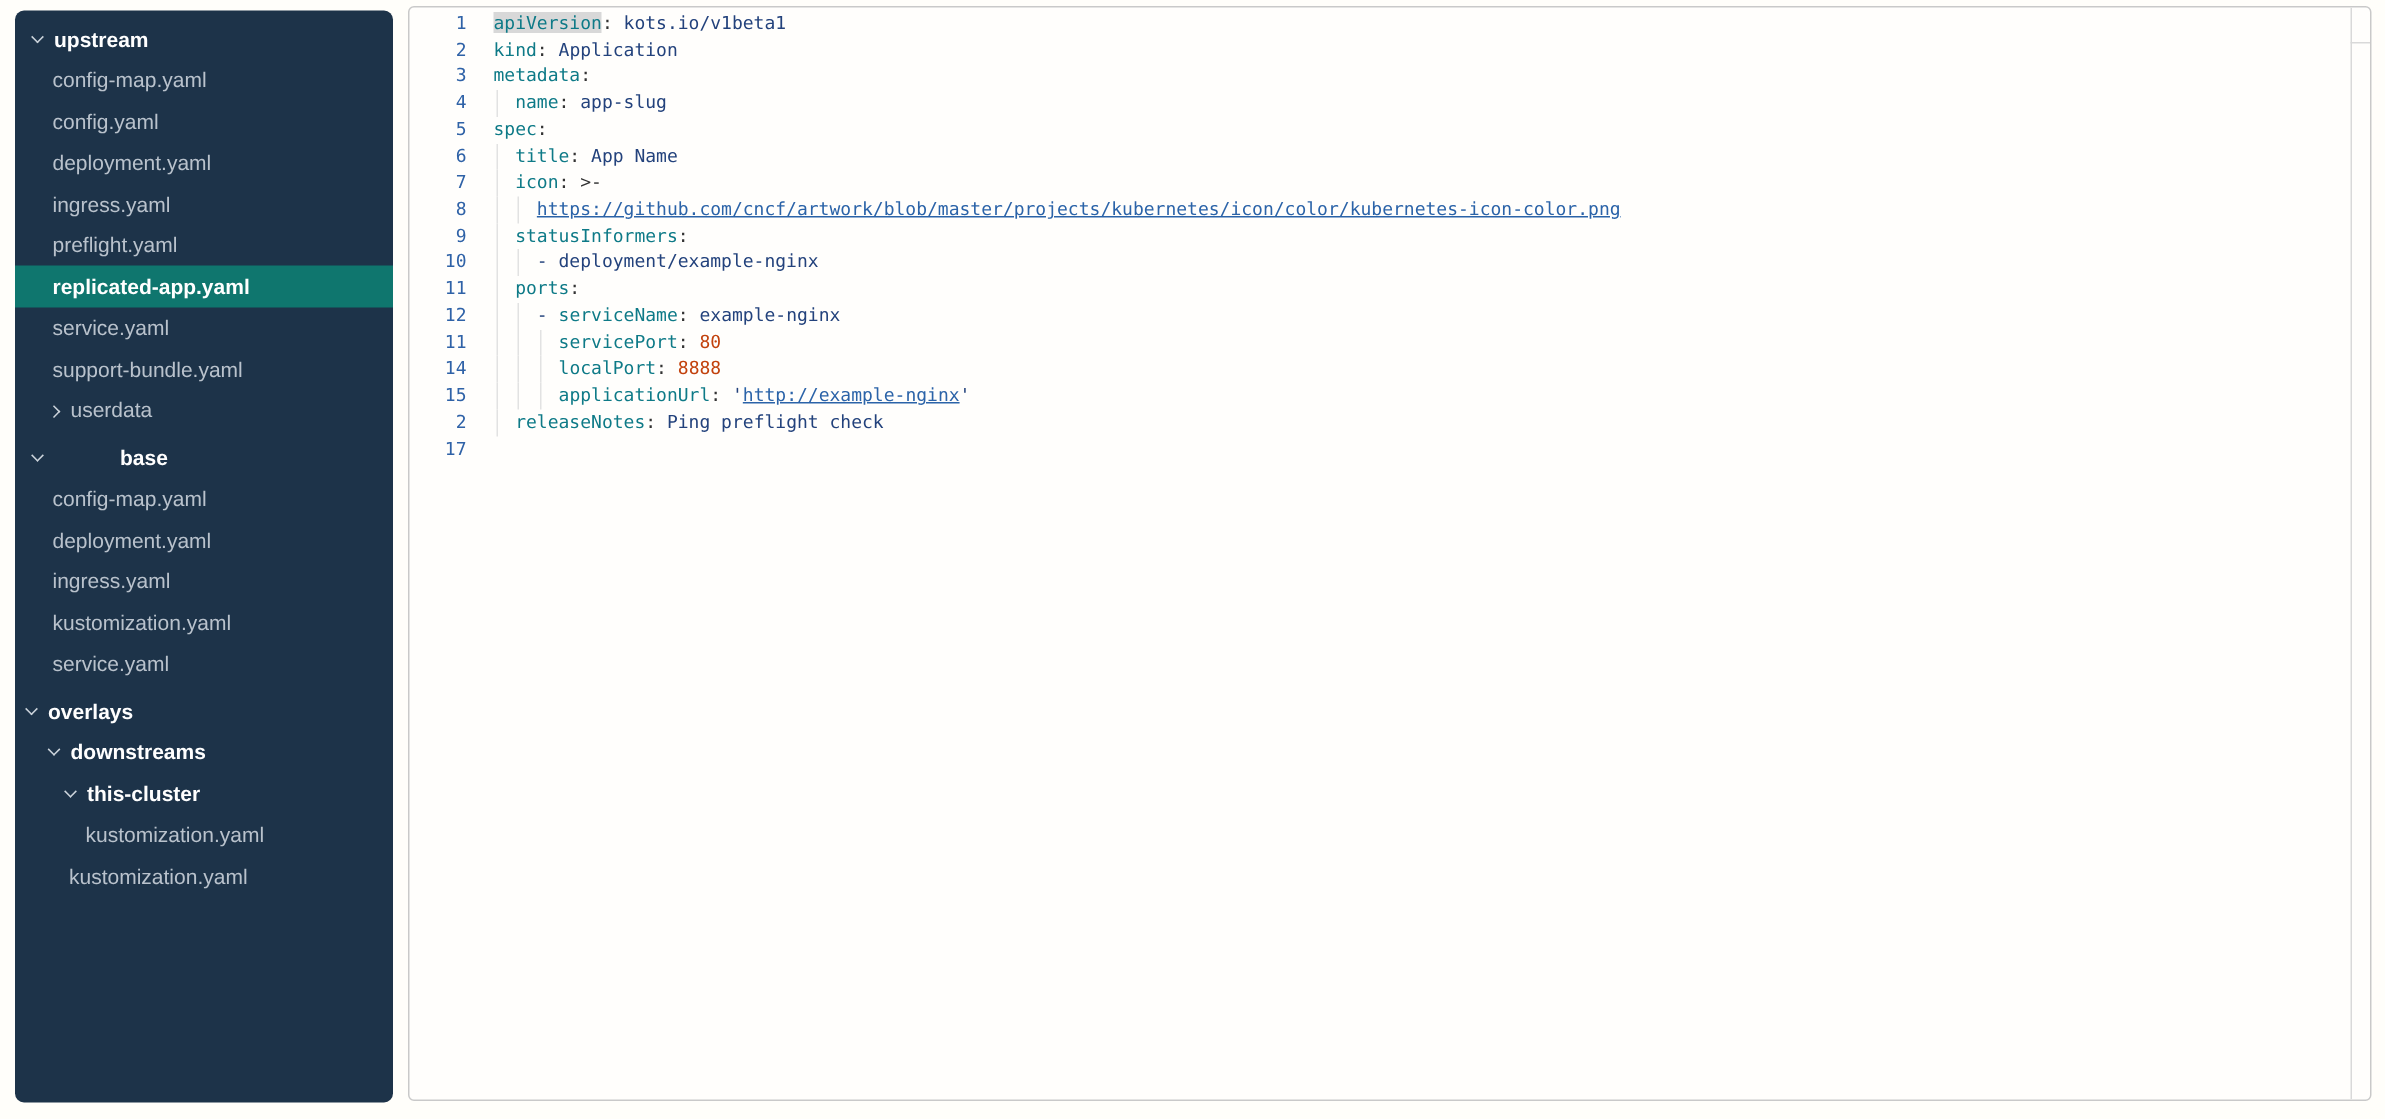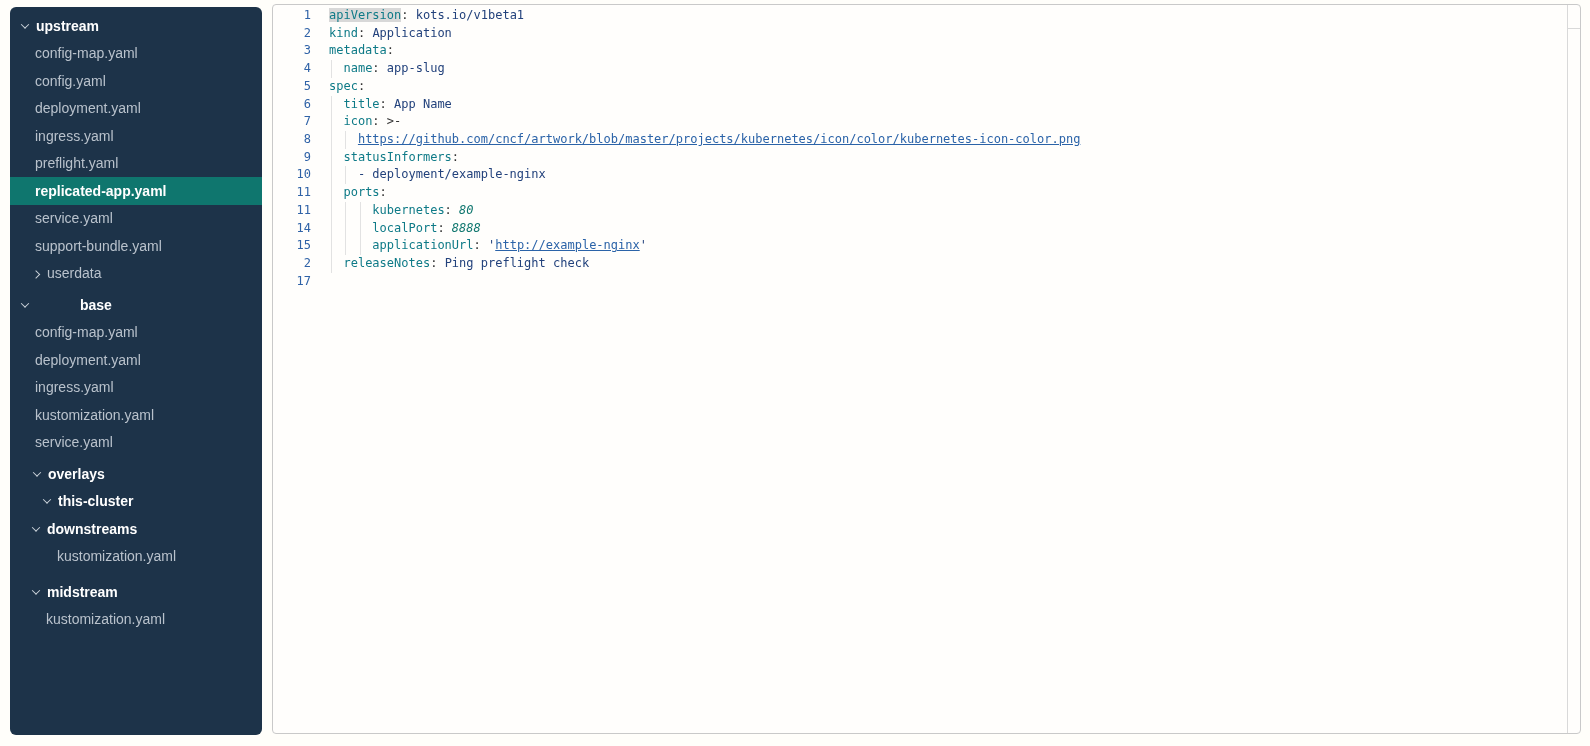--- a/index.html
+++ b/index.html
@@ -31,21 +31,21 @@
   .scroll-thumb { position:absolute; top:0; right:0; width:13px; height:24px;
                   border-bottom:1px solid #d9d9d9; }
   .code-wrap { padding-top:2px; font-family:"DejaVu Sans Mono","Liberation Mono",monospace;
                font-size:12px; }
   .line { display:flex; height:17.72px; line-height:17.72px; }
   .ln { width:38px; flex:none; text-align:right; color:#2f62a7; user-select:none; }
   .lc { position:relative; flex:1; padding-left:18px; white-space:pre; }
   .g  { position:absolute; top:0; bottom:0; width:0; border-left:1px solid #e2e2e2; }
   .tk-key { color:#0e7a87; }
   .tk-val { color:#23427c; }
-  .tk-num { color:#0f766e;font-style:italic; }
+  .tk-num { color:#c2410c; }
   .tk-op  { color:#333333; }
   .tk-sp  { color:#333333; }
   .tk-url { color:#2b63a8; text-decoration:underline; }
   .tk-sel { background:#d8d8d8; }
 </style>
 </head>
 <body>
 
 <div class="stage">
 
@@ -95,39 +95,35 @@
         </div>
         <div class="row" style="padding-left: 25px;">
           <span>ingress.yaml</span>
         </div>
         <div class="row" style="padding-left: 25px;">
           <span>kustomization.yaml</span>
         </div>
         <div class="row" style="padding-left: 25px;">
           <span>service.yaml</span>
         </div>
-        <div class="row folder" style="padding-left: 24px; margin-top: 4px;">
+        <div class="row folder" style="padding-left: 8px; margin-top: 4px;">
           <span class="chev open"></span>
           <span>overlays</span>
         </div>
+        <div class="row folder" style="padding-left: 23px;">
+          <span class="chev open"></span>
+          <span>downstreams</span>
+        </div>
         <div class="row folder" style="padding-left: 34px;">
           <span class="chev open"></span>
           <span>this-cluster</span>
-        </div>
-        <div class="row folder" style="padding-left: 23px;">
-          <span class="chev open"></span>
-          <span>downstreams</span>
         </div>
         <div class="row" style="padding-left: 47px;">
           <span>kustomization.yaml</span>
         </div>
-        <div class="row folder" style="padding-left: 23px; margin-top: 8px;">
-          <span class="chev open"></span>
-          <span>midstream</span>
-        </div>
         <div class="row" style="padding-left: 36px;">
           <span>kustomization.yaml</span>
         </div>
       </div>
   </div>
 
   <div class="editor-panel">
     <div class="code-wrap" id="code-lines">
         <div class="line">
           <span class="ln">1</span>
@@ -167,22 +163,26 @@
         </div>
         <div class="line">
           <span class="ln">10</span>
           <span class="lc"><span class="g" style="left: 20px;"></span><span class="g" style="left: 34.4502px;"></span><span class="tk-sp">    </span><span class="tk-val">- deployment/example-nginx</span></span>
         </div>
         <div class="line">
           <span class="ln">11</span>
           <span class="lc"><span class="g" style="left: 20px;"></span><span class="tk-sp">  </span><span class="tk-key">ports</span><span class="tk-op">:</span></span>
         </div>
         <div class="line">
+          <span class="ln">12</span>
+          <span class="lc"><span class="g" style="left: 20px;"></span><span class="g" style="left: 34.4502px;"></span><span class="tk-sp">    </span><span class="tk-val">- </span><span class="tk-key">serviceName</span><span class="tk-op">:</span><span class="tk-sp"> </span><span class="tk-val">example-nginx</span></span>
+        </div>
+        <div class="line">
           <span class="ln">11</span>
-          <span class="lc"><span class="g" style="left: 20px;"></span><span class="g" style="left: 34.4502px;"></span><span class="g" style="left: 48.9004px;"></span><span class="tk-sp">      </span><span class="tk-key">kubernetes</span><span class="tk-op">:</span><span class="tk-sp"> </span><span class="tk-num">80</span></span>
+          <span class="lc"><span class="g" style="left: 20px;"></span><span class="g" style="left: 34.4502px;"></span><span class="g" style="left: 48.9004px;"></span><span class="tk-sp">      </span><span class="tk-key">servicePort</span><span class="tk-op">:</span><span class="tk-sp"> </span><span class="tk-num">80</span></span>
         </div>
         <div class="line">
           <span class="ln">14</span>
           <span class="lc"><span class="g" style="left: 20px;"></span><span class="g" style="left: 34.4502px;"></span><span class="g" style="left: 48.9004px;"></span><span class="tk-sp">      </span><span class="tk-key">localPort</span><span class="tk-op">:</span><span class="tk-sp"> </span><span class="tk-num">8888</span></span>
         </div>
         <div class="line">
           <span class="ln">15</span>
           <span class="lc"><span class="g" style="left: 20px;"></span><span class="g" style="left: 34.4502px;"></span><span class="g" style="left: 48.9004px;"></span><span class="tk-sp">      </span><span class="tk-key">applicationUrl</span><span class="tk-op">:</span><span class="tk-sp"> </span><span class="tk-val">'</span><span class="tk-url">http://example-nginx</span><span class="tk-val">'</span></span>
         </div>
         <div class="line">

